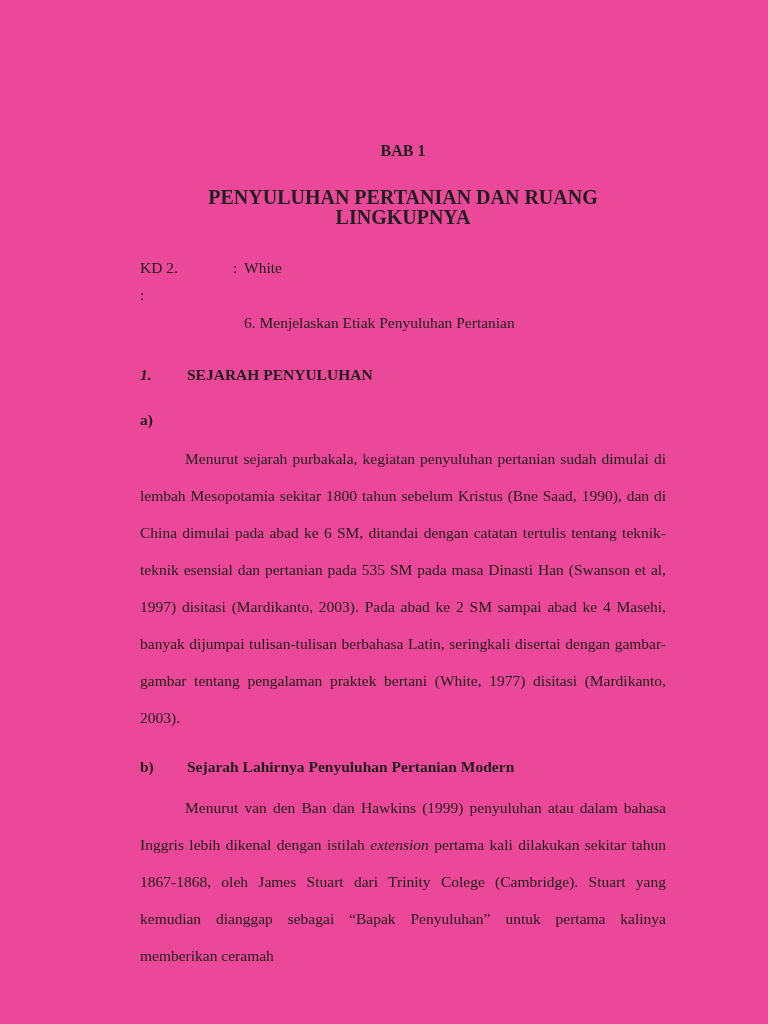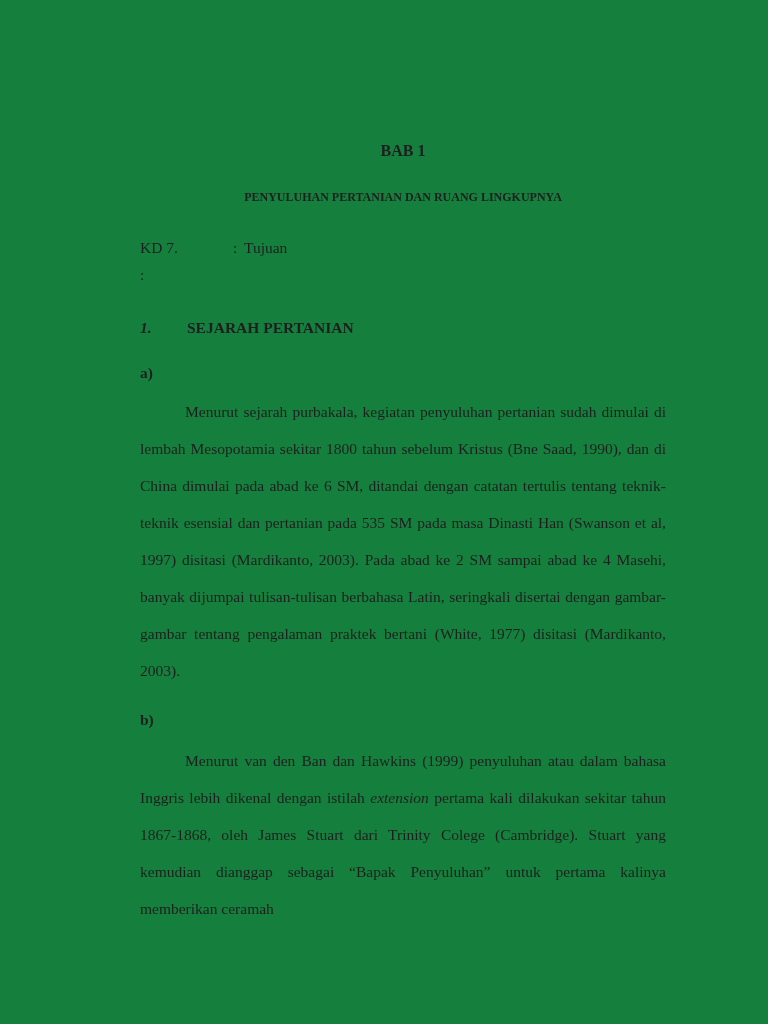--- a/index.html
+++ b/index.html
@@ -11,41 +11,41 @@
     height: 1024px;
     background: #ffffff;
     font-family: "Liberation Serif", "DejaVu Serif", serif;
     color: #1e1e1e;
     overflow: hidden;
   }
   .page {
     position: relative;
     width: 768px;
     height: 1024px;
-    background: #15803d;
+    background: #ec4899;
   }
   .doc {
     position: absolute;
     left: 140px;
     top: 0;
     width: 526px;
     font-size: 15.5px;
   }
   .chapter {
     margin-top: 141px;
     text-align: center;
     font-weight: bold;
     font-size: 16px;
     line-height: 20px;
   }
   .doc-title {
     margin-top: 26px;
     text-align: center;
     font-weight: bold;
-    font-size: 12px;
+    font-size: 20px;
     line-height: 20px;
   }
   .kd-table {
     margin-top: 27px;
     display: grid;
     grid-template-columns: 93px 11px 1fr;
     line-height: 27.3px;
   }
   .kd-table .cell {
     white-space: nowrap;
@@ -94,53 +94,55 @@
 <body>
 
 <div class="page">
   <div class="doc">
 
     <div class="chapter">BAB 1</div>
 
     <div class="doc-title">PENYULUHAN PERTANIAN DAN RUANG LINGKUPNYA</div>
 
     <div class="kd-table">
-      <div class="cell">KD 7.</div>
+      <div class="cell">KD 2.</div>
       <div class="cell">:</div>
 
-      <div class="cell">Tujuan</div>
+      <div class="cell">White</div>
       <div class="cell">:</div>
 
       <div class="cell"></div>
       <div class="cell"></div>
 
       <div class="cell"></div>
       <div class="cell"></div>
 
       <div class="cell"></div>
       <div class="cell"></div>
 
       <div class="cell"></div>
       <div class="cell"></div>
 
       <div class="cell"></div>
       <div class="cell"></div>
+      <div class="cell">6. Menjelaskan Etiak Penyuluhan Pertanian</div>
     </div>
 
     <div class="sec-heading">
       <span class="sec-num">1.</span>
-      <span>SEJARAH PERTANIAN</span>
+      <span>SEJARAH PENYULUHAN</span>
     </div>
 
     <div class="sub-heading">
       <span class="sub-label">a)</span>
     </div>
 
     <p class="para">Menurut sejarah purbakala, kegiatan penyuluhan pertanian sudah dimulai di lembah Mesopotamia sekitar 1800 tahun sebelum Kristus (Bne Saad, 1990), dan di China dimulai pada abad ke 6 SM, ditandai dengan catatan tertulis tentang teknik-teknik esensial dan pertanian pada 535 SM pada masa Dinasti Han (Swanson et al, 1997) disitasi (Mardikanto, 2003). Pada abad ke 2 SM sampai abad ke 4 Masehi, banyak dijumpai tulisan-tulisan berbahasa Latin, seringkali disertai dengan gambar-gambar tentang pengalaman praktek bertani (White, 1977) disitasi (Mardikanto, 2003).</p>
 
     <div class="sub-heading b">
       <span class="sub-label">b)</span>
+      <span>Sejarah Lahirnya Penyuluhan Pertanian Modern</span>
     </div>
 
     <p class="para second"><span>Menurut van den Ban dan Hawkins (1999) penyuluhan atau dalam bahasa Inggris lebih dikenal dengan istilah </span><span class="italic">extension</span><span> pertama kali dilakukan sekitar tahun 1867-1868, oleh James Stuart dari Trinity Colege (Cambridge). Stuart yang kemudian dianggap sebagai “Bapak Penyuluhan” untuk pertama kalinya memberikan ceramah</span></p>
 
   </div>
 </div>
 
 </body></html>

